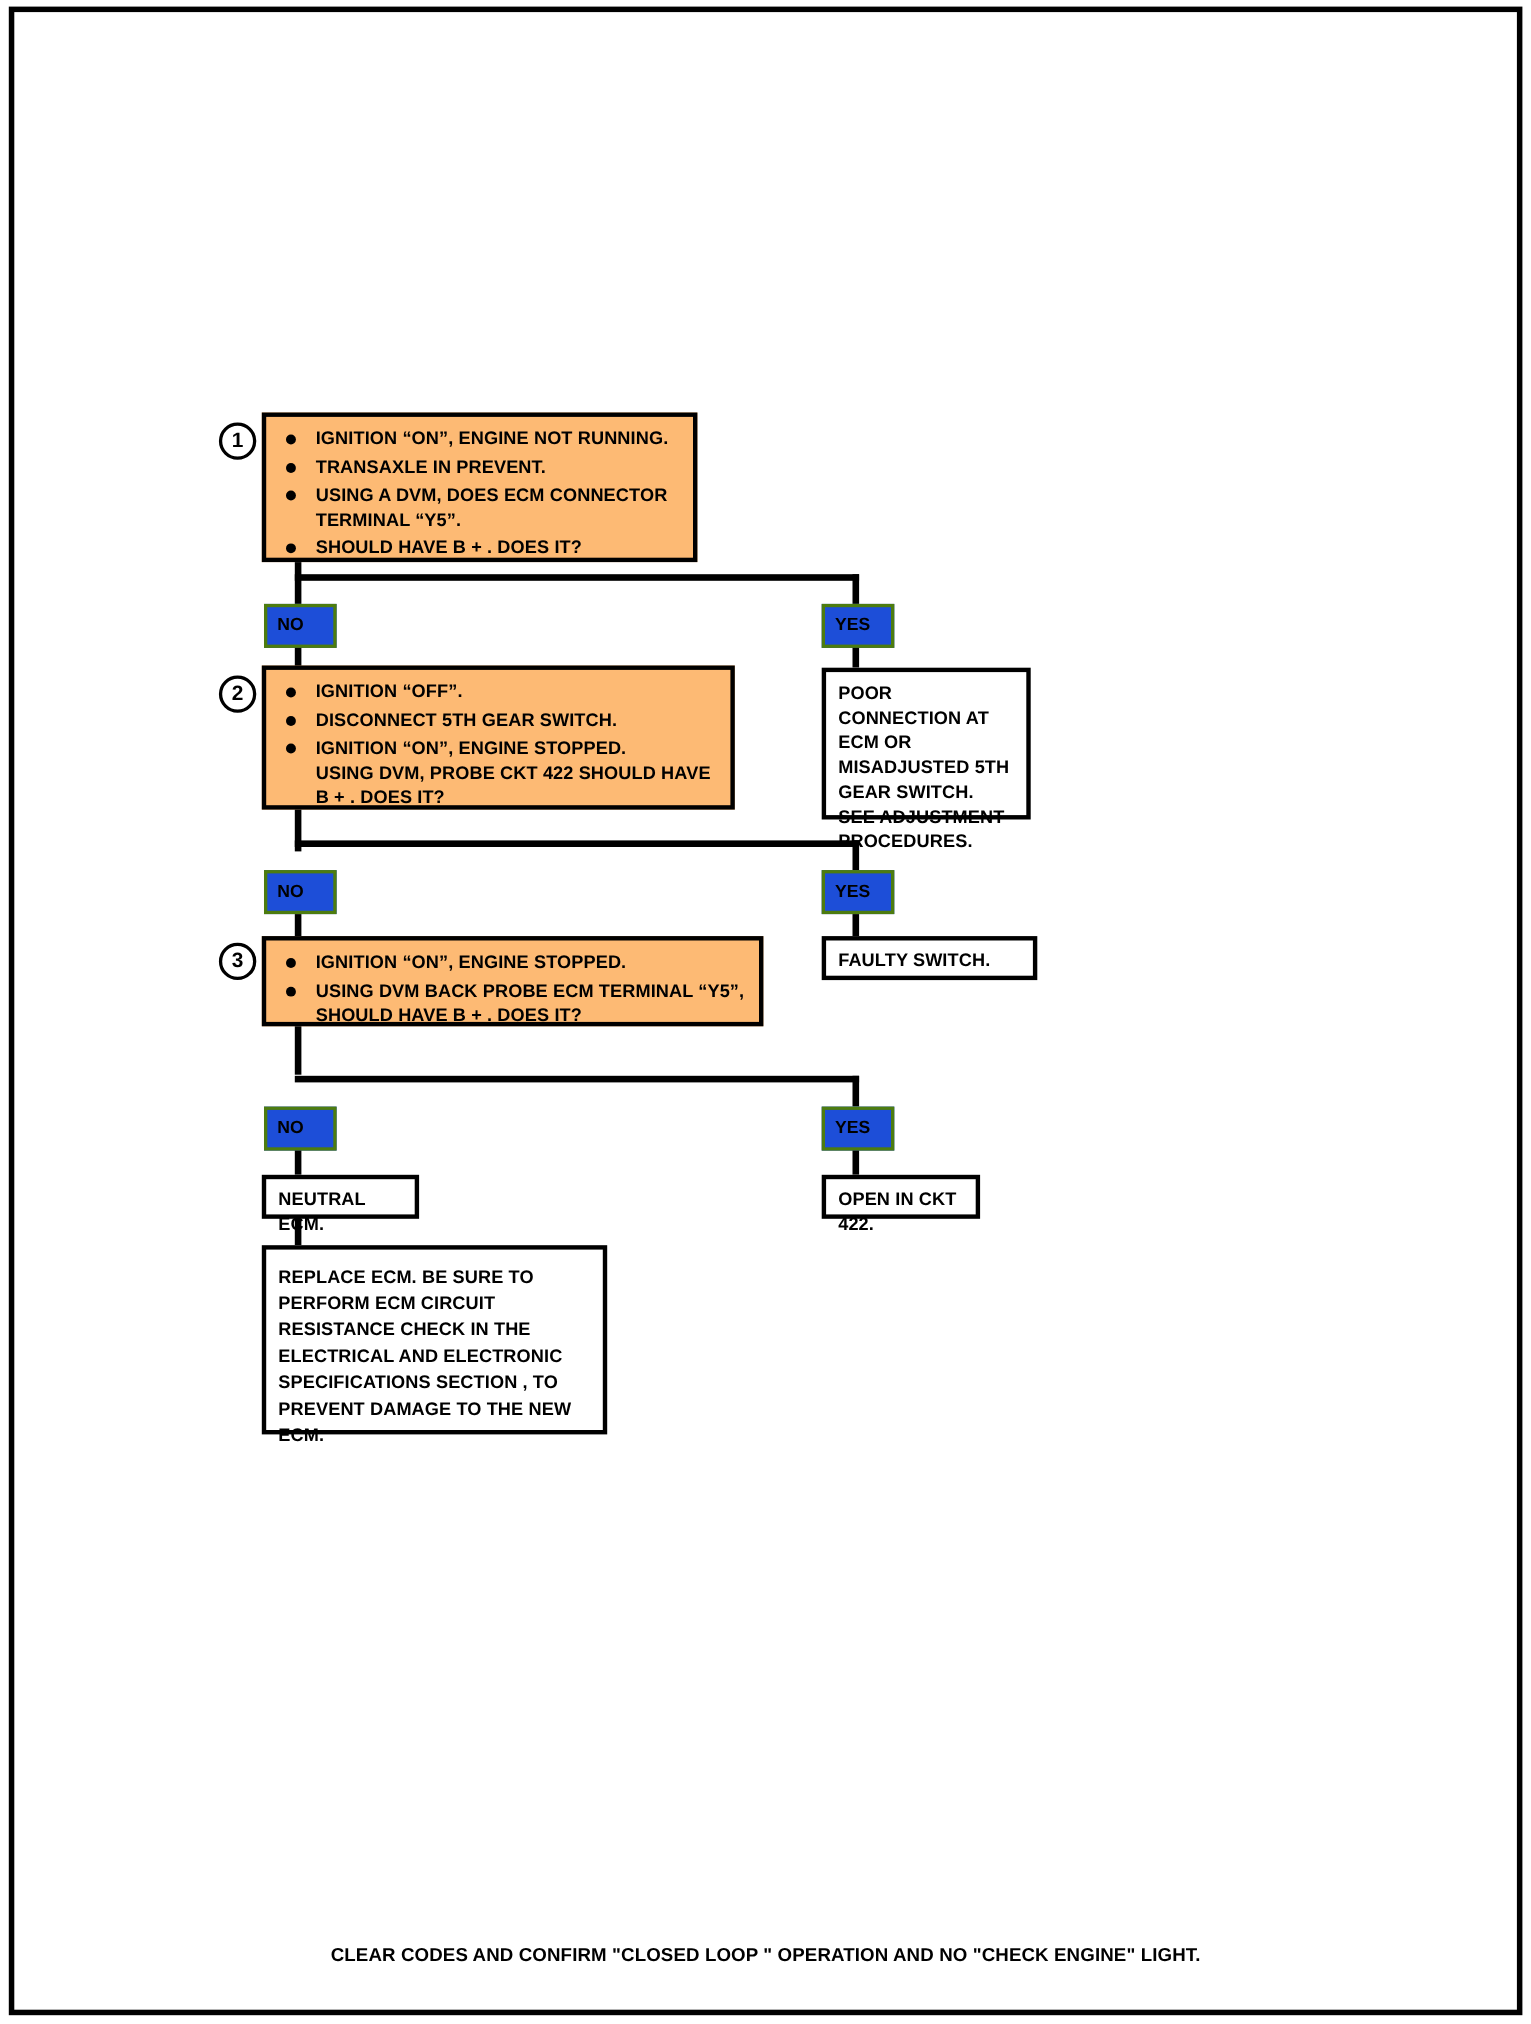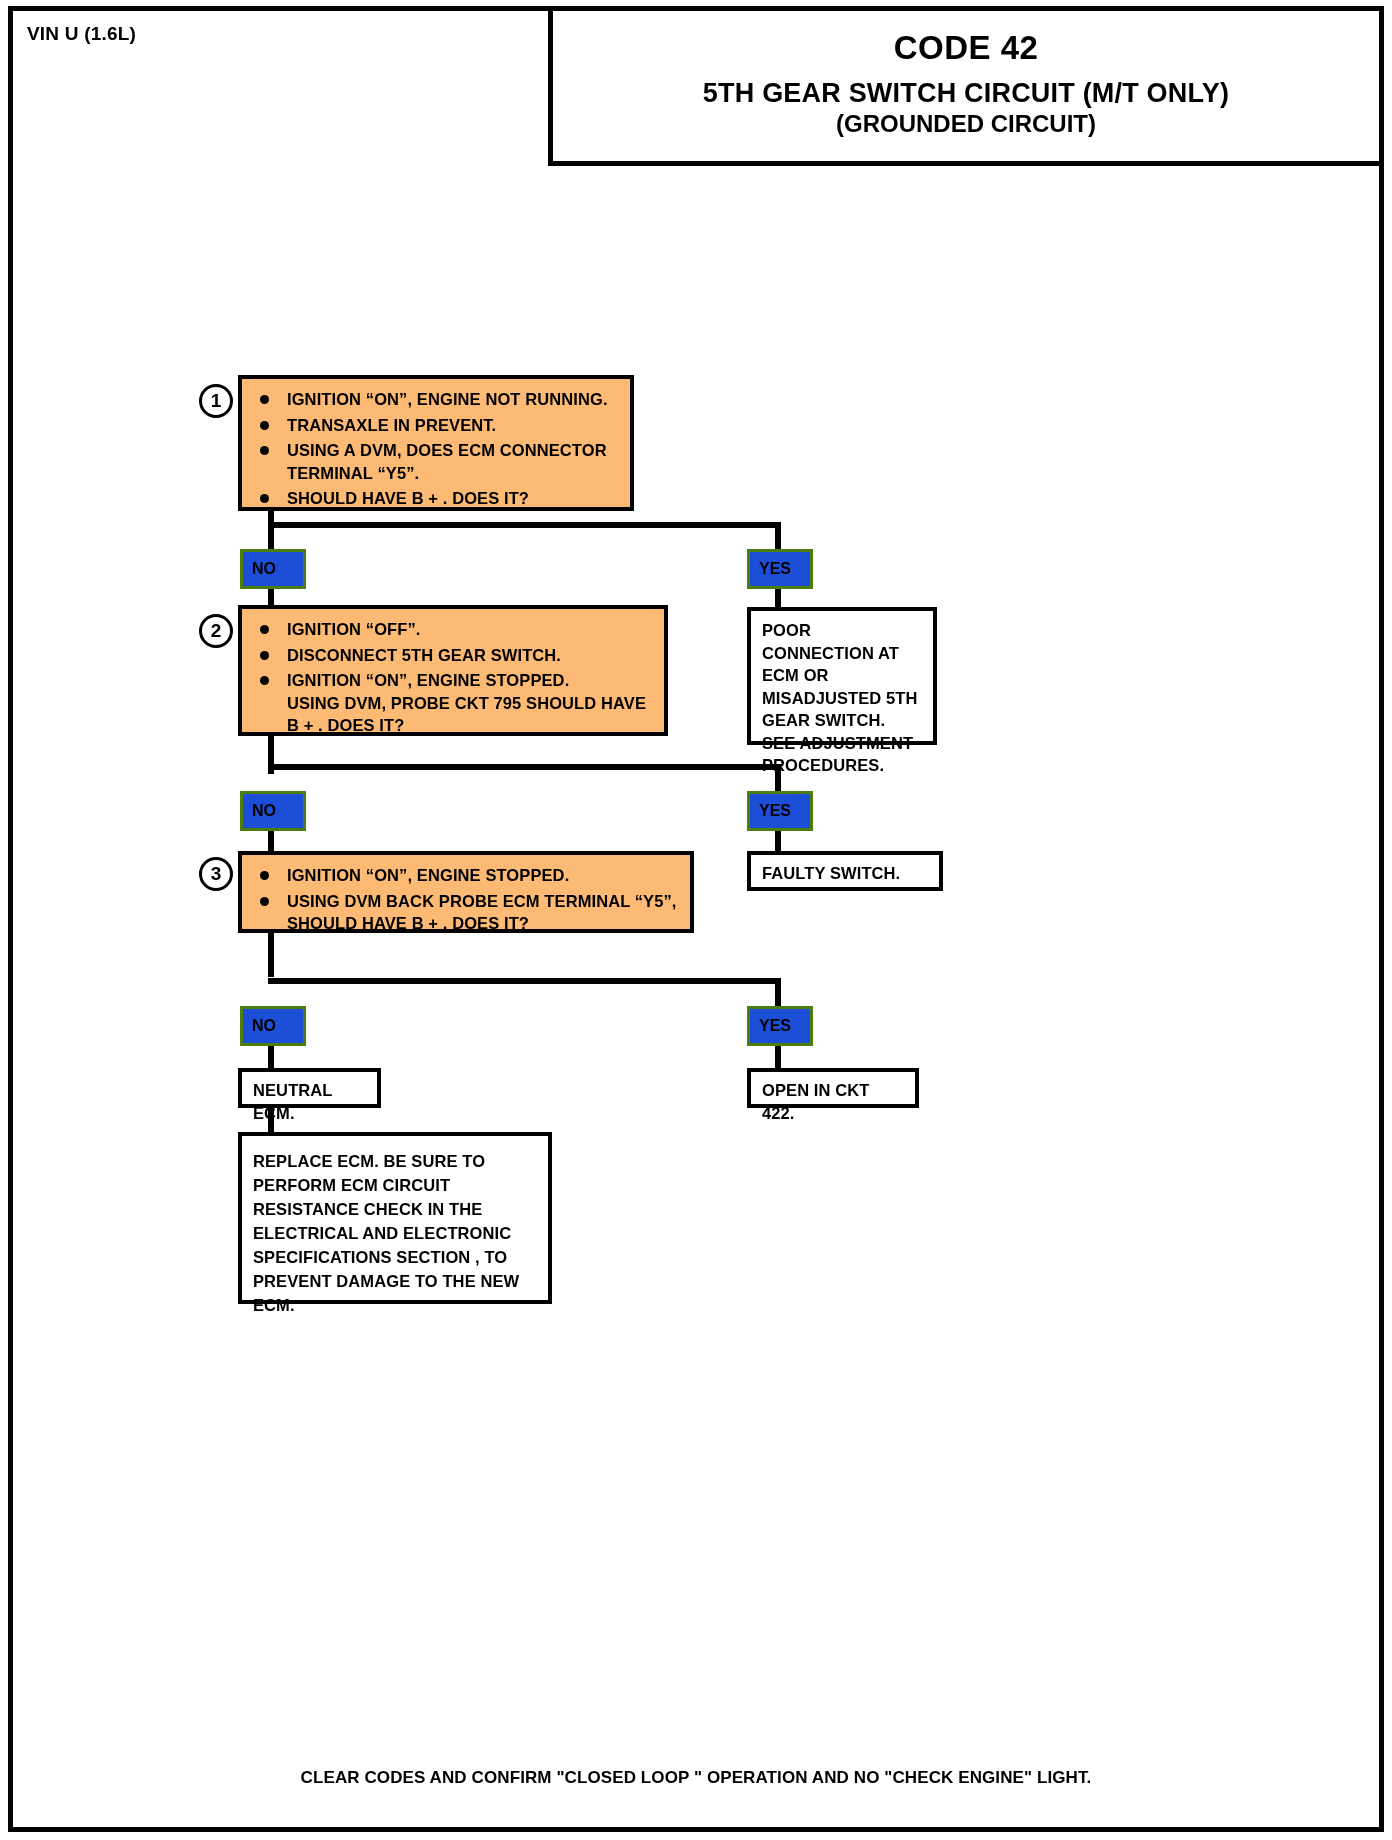--- a/index.html
+++ b/index.html
@@ -175,28 +175,20 @@
     letter-spacing: 0.1px;
   }
 </style>
 </head>
 <body>
 
 <div id="page">
 
   <div class="page-border"></div>
 
-  <div class="header-band">
-    <div class="vin-label">VIN U (1.6L)</div>
-    <div class="title-box">
-      <div class="title-code">CODE 42</div>
-      <div class="title-main">5TH GEAR SWITCH CIRCUIT  (M/T ONLY)</div>
-      <div class="title-sub">(GROUNDED CIRCUIT)</div>
-    </div>
-  </div>
 
   <div class="step-circle" style="left:199px; top:384px;">1</div>
   <div class="step-box" style="left:238px; top:375px; width:396px; height:136px;">
     <ul class="bullets">
       <li><span class="dot"></span><span>IGNITION “ON”, ENGINE NOT RUNNING.</span></li>
       <li><span class="dot"></span><span>TRANSAXLE IN PREVENT.</span></li>
       <li><span class="dot"></span><span>USING A DVM, DOES ECM CONNECTOR</span><span class="cont">TERMINAL “Y5”.</span></li>
       <li><span class="dot"></span><span>SHOULD HAVE B + . DOES IT?</span></li>
     </ul>
   </div>
@@ -209,21 +201,21 @@
   <div class="yn-box" style="left:747px; top:549px;">YES</div>
 
   <div class="line-v" style="left:268px; top:589px; height:18px;"></div>
   <div class="line-v" style="left:775px; top:589px; height:18px;"></div>
 
   <div class="step-circle" style="left:199px; top:614px;">2</div>
   <div class="step-box" style="left:238px; top:605px; width:430px; height:131px;">
     <ul class="bullets">
       <li><span class="dot"></span><span>IGNITION “OFF”.</span></li>
       <li><span class="dot"></span><span>DISCONNECT 5TH GEAR SWITCH.</span></li>
-      <li><span class="dot"></span><span>IGNITION “ON”, ENGINE STOPPED.</span><span class="cont">USING DVM, PROBE CKT 795 SHOULD HAVE</span><span class="cont">B + . DOES IT?</span></li>
+      <li><span class="dot"></span><span>IGNITION “ON”, ENGINE STOPPED.</span><span class="cont">USING DVM, PROBE CKT 422 SHOULD HAVE</span><span class="cont">B + . DOES IT?</span></li>
     </ul>
   </div>
 
   <div class="result-box" style="left:747px; top:607px; width:190px; height:138px;">POOR CONNECTION AT ECM OR MISADJUSTED 5TH GEAR SWITCH.  SEE ADJUSTMENT PROCEDURES.</div>
 
   <div class="line-v" style="left:268px; top:736px; height:38px;"></div>
   <div class="line-h" style="left:268px; top:764px; width:513px;"></div>
   <div class="line-v" style="left:775px; top:764px; height:27px;"></div>
 
   <div class="yn-box" style="left:240px; top:791px;">NO</div>
@@ -246,21 +238,21 @@
   <div class="line-h" style="left:268px; top:978px; width:513px;"></div>
   <div class="line-v" style="left:775px; top:978px; height:28px;"></div>
 
   <div class="yn-box" style="left:240px; top:1006px;">NO</div>
   <div class="yn-box" style="left:747px; top:1006px;">YES</div>
 
   <div class="line-v" style="left:268px; top:1046px; height:22px;"></div>
   <div class="line-v" style="left:775px; top:1046px; height:22px;"></div>
 
   <div class="result-box" style="left:238px; top:1068px; width:143px; height:40px; padding-top:7px;">NEUTRAL ECM.</div>
-  <div class="result-box" style="left:747px; top:1068px; width:172px; height:40px; padding-top:7px;">OPEN IN CKT 422.</div>
+  <div class="result-box" style="left:747px; top:1068px; width:144px; height:40px; padding-top:7px;">OPEN IN CKT 422.</div>
 
   <div class="line-v" style="left:268px; top:1108px; height:24px;"></div>
 
   <div class="result-box" style="left:238px; top:1132px; width:314px; height:172px; line-height:24px; padding-top:13px;">REPLACE ECM.  BE SURE TO PERFORM ECM CIRCUIT RESISTANCE CHECK IN THE ELECTRICAL AND ELECTRONIC  SPECIFICATIONS SECTION , TO PREVENT  DAMAGE TO THE  NEW ECM.</div>
 
   <div class="footer-text">CLEAR CODES AND CONFIRM "CLOSED LOOP " OPERATION AND NO "CHECK ENGINE" LIGHT.</div>
 
 </div>
 
 </body></html>

